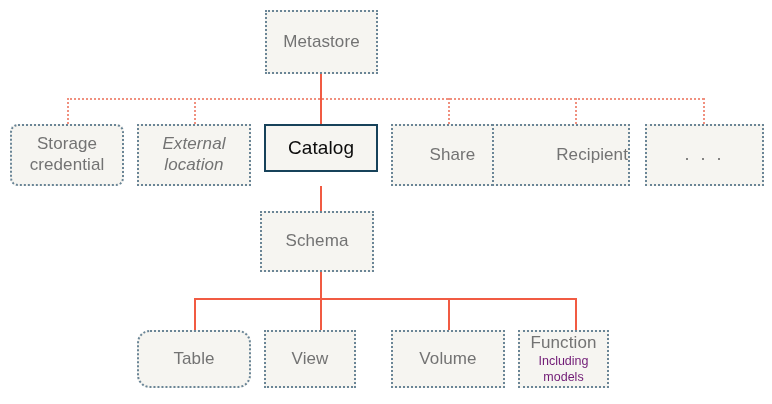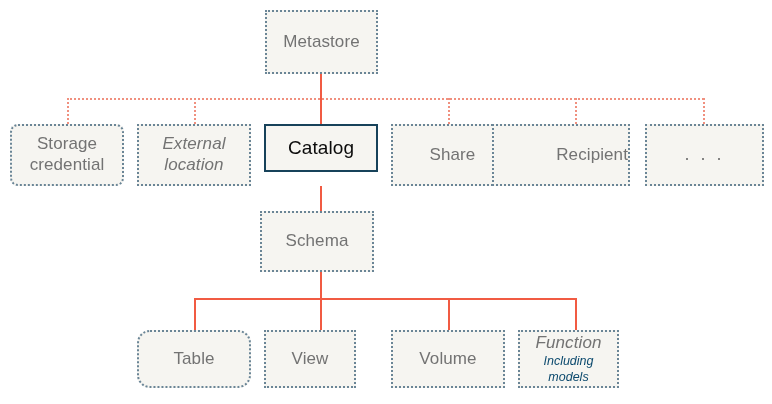--- a/index.html
+++ b/index.html
@@ -58,21 +58,21 @@
     color: #737373;
     letter-spacing: 0.1px;
     white-space: pre-line;
   }
   .node.solid .label {
     color: #0b0b0b;
     font-size: 19px;
   }
   .node .sublabel {
     font-size: 12.5px;
-    color: #0c4a6e;
+    color: #701a75;
     white-space: pre-line;
     line-height: 1.25;
     margin-top: 1px;
   }
   .node .label.ellipsis {
     letter-spacing: 3px;
     font-size: 18px;
   }
 </style>
 </head>
@@ -142,19 +142,19 @@
   </div>
 
   <div class="node dotted" style="left:264px; top:330px; width:92px; height:58px;">
     <span class="label">View</span>
   </div>
 
   <div class="node dotted" style="left:391px; top:330px; width:114px; height:58px;">
     <span class="label">Volume</span>
   </div>
 
-  <div class="node dotted" style="left:518px; top:330px; width:101px; height:58px;font-style:italic;">
+  <div class="node dotted" style="left:518px; top:330px; width:91px; height:58px;">
     <span class="label">Function</span>
     <span class="sublabel">Including
 models</span>
   </div>
 
 </div>
 
 </body></html>

